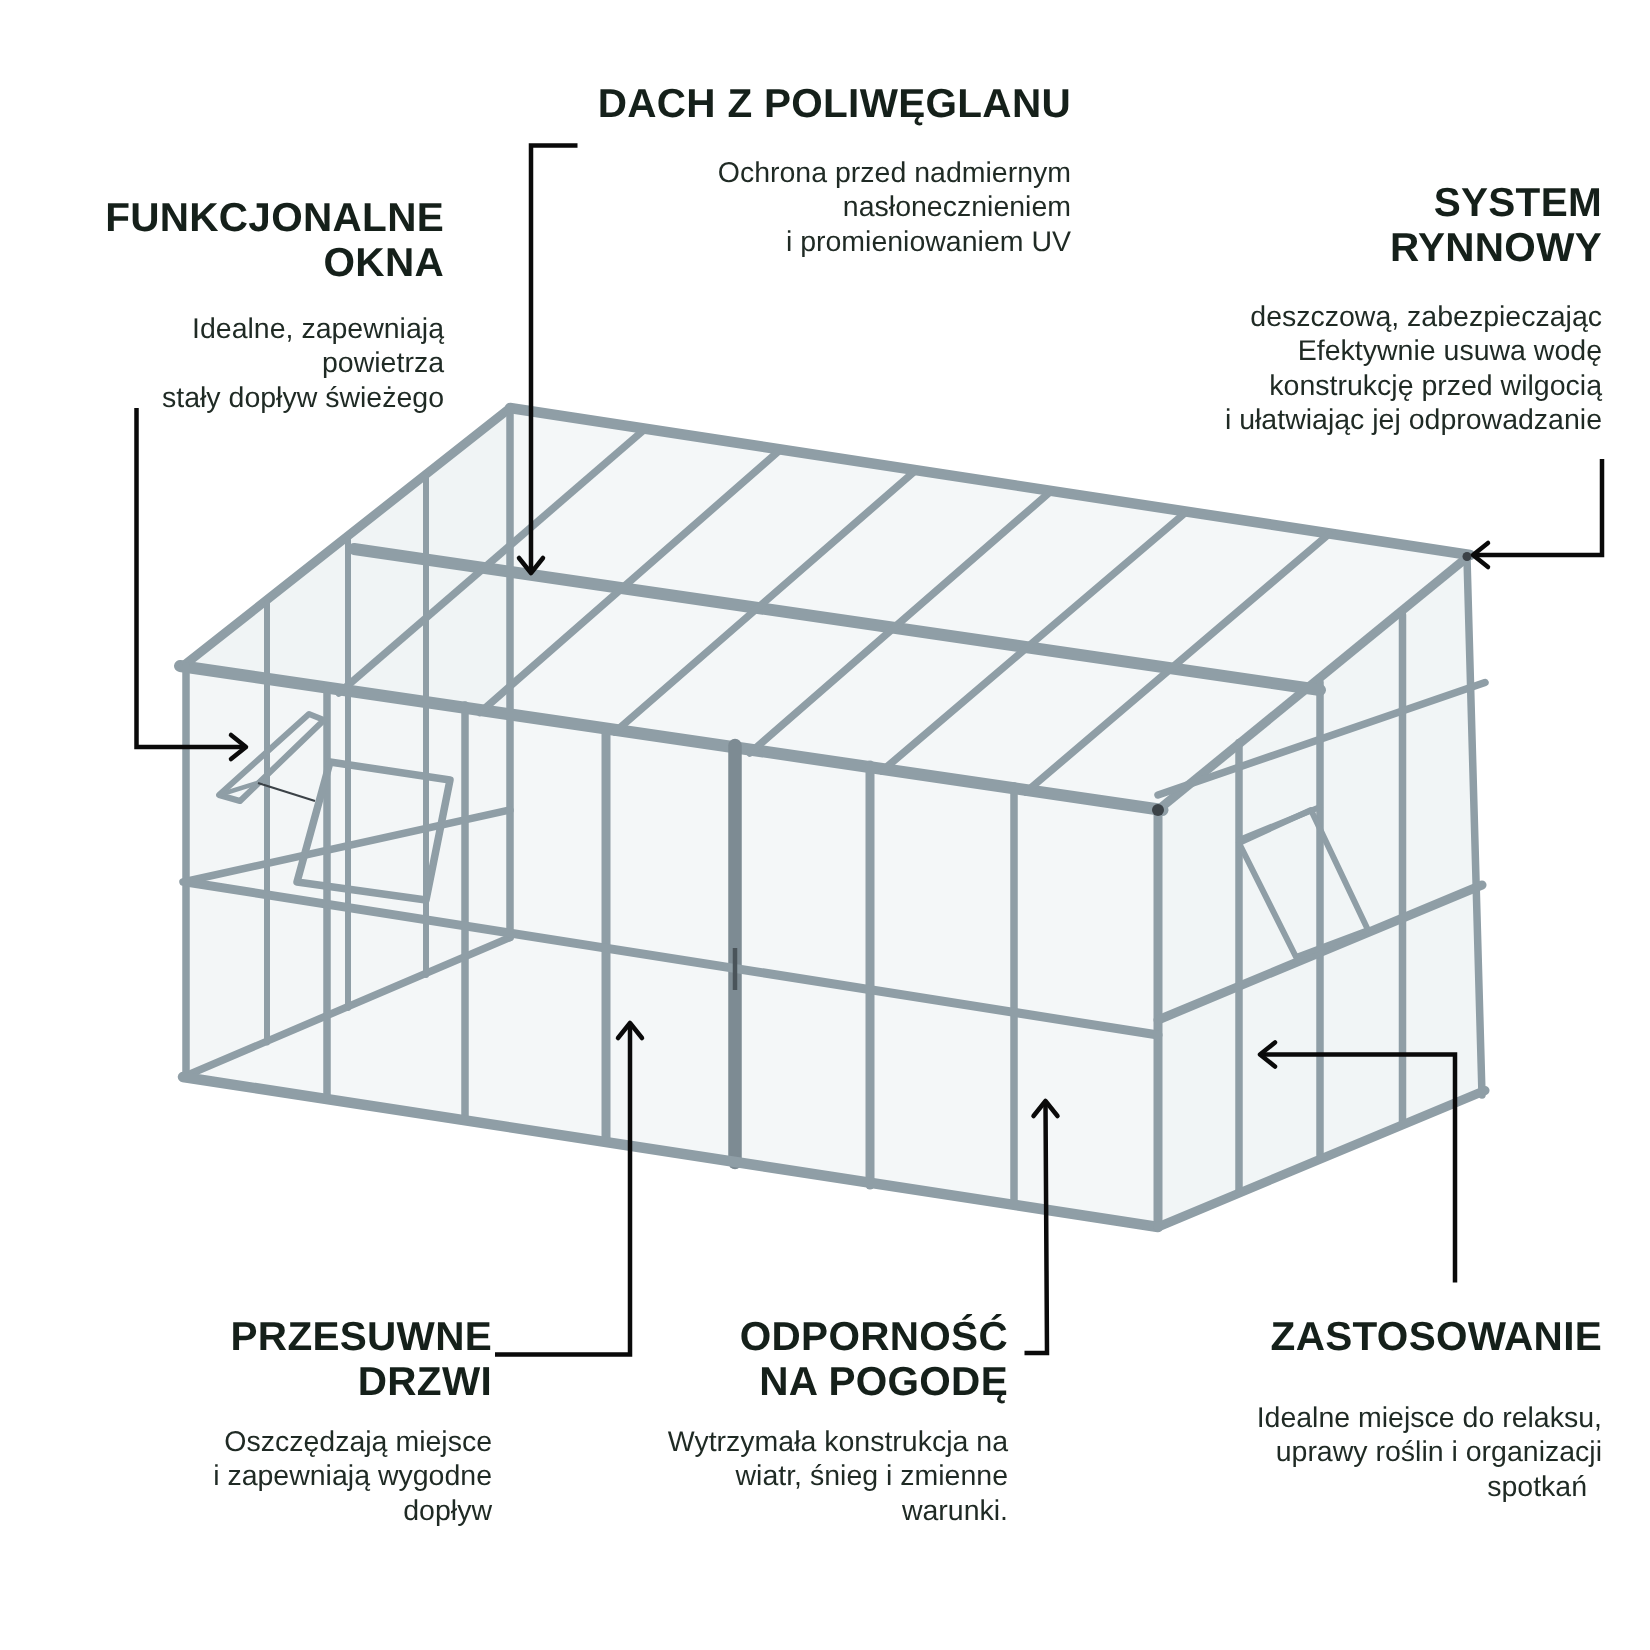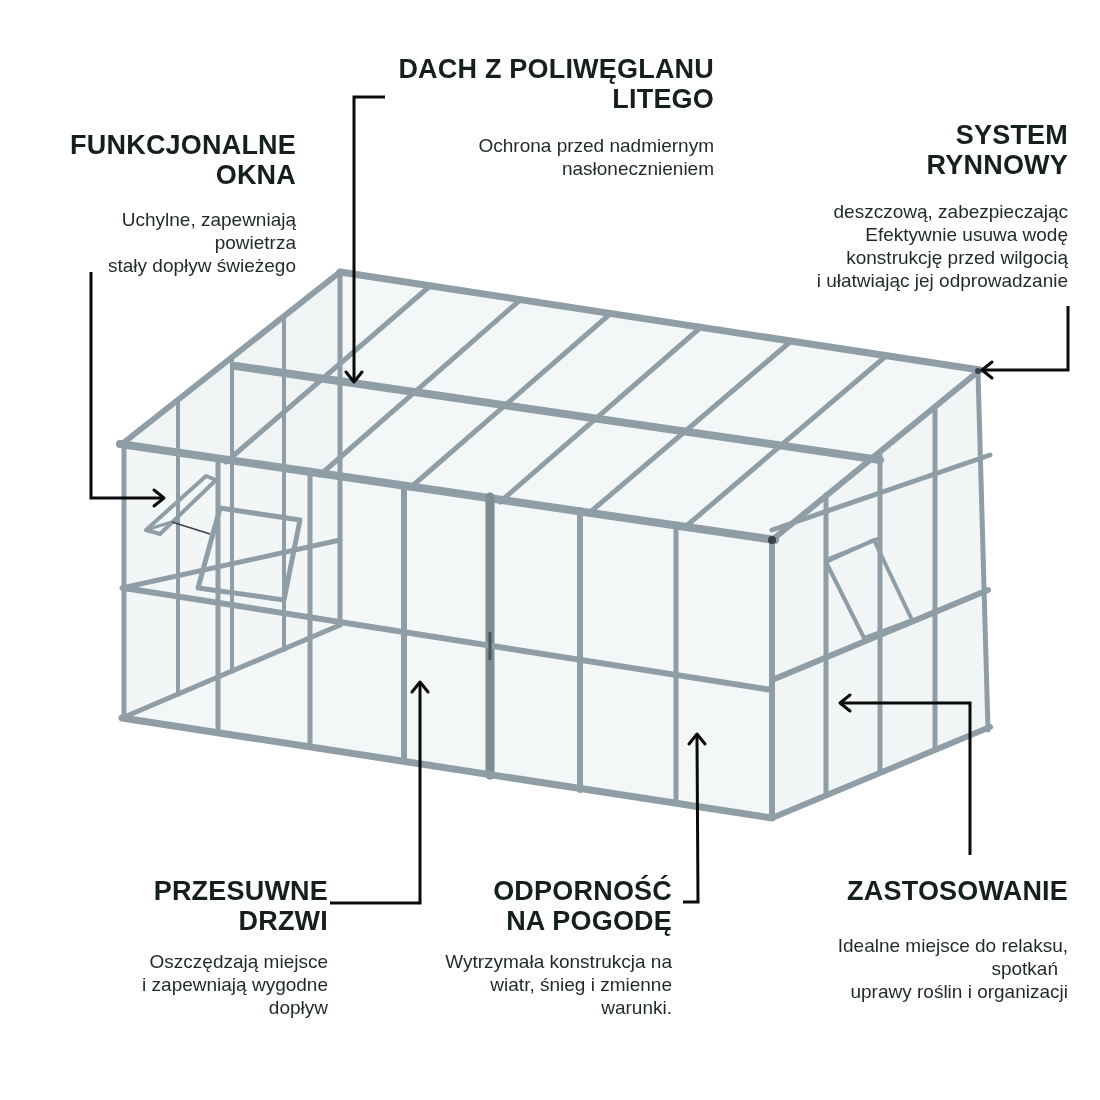--- a/index.html
+++ b/index.html
@@ -119,35 +119,35 @@
       <polyline class="arrowhead" points="689,744 697,734 705,744"></polyline>
 
       <polyline class="leader" points="970,855 970,703 842,703"></polyline>
       <polyline class="arrowhead" points="850,695 840,703 850,711"></polyline>
     </g>
   </svg>
 
   <div class="callout" style="right:386px; top:54px; width:380px;">
     <div class="title">
       <span>DACH Z POLIWĘGLANU</span>
-      <span>LITEGO</span>
     </div>
     <div class="desc">
       <span>Ochrona przed nadmiernym</span>
       <span>nasłonecznieniem</span>
+      <span>i promieniowaniem UV</span>
     </div>
   </div>
 
   <div class="callout" style="right:804px; top:130px; width:280px;">
     <div class="title">
       <span>FUNKCJONALNE</span>
       <span>OKNA</span>
     </div>
     <div class="desc" style="margin-top:18px;">
-      <span>Uchylne, zapewniają</span>
+      <span>Idealne, zapewniają</span>
       <span>powietrza</span>
       <span>stały dopływ świeżego</span>
     </div>
   </div>
 
   <div class="callout" style="right:32px; top:120px; width:360px;text-align:right;">
     <div class="title">
       <span>SYSTEM</span>
       <span>RYNNOWY</span>
     </div>
@@ -182,18 +182,18 @@
       <span>warunki.</span>
     </div>
   </div>
 
   <div class="callout" style="right:32px; top:876px; width:320px;">
     <div class="title">
       <span>ZASTOSOWANIE</span>
     </div>
     <div class="desc" style="margin-top:28px;">
       <span>Idealne miejsce do relaksu,</span>
+      <span>uprawy roślin i organizacji</span>
       <span style="padding-right:10px;">spotkań</span>
-      <span>uprawy roślin i organizacji</span>
     </div>
   </div>
 
 </div>
 
 </body></html>

